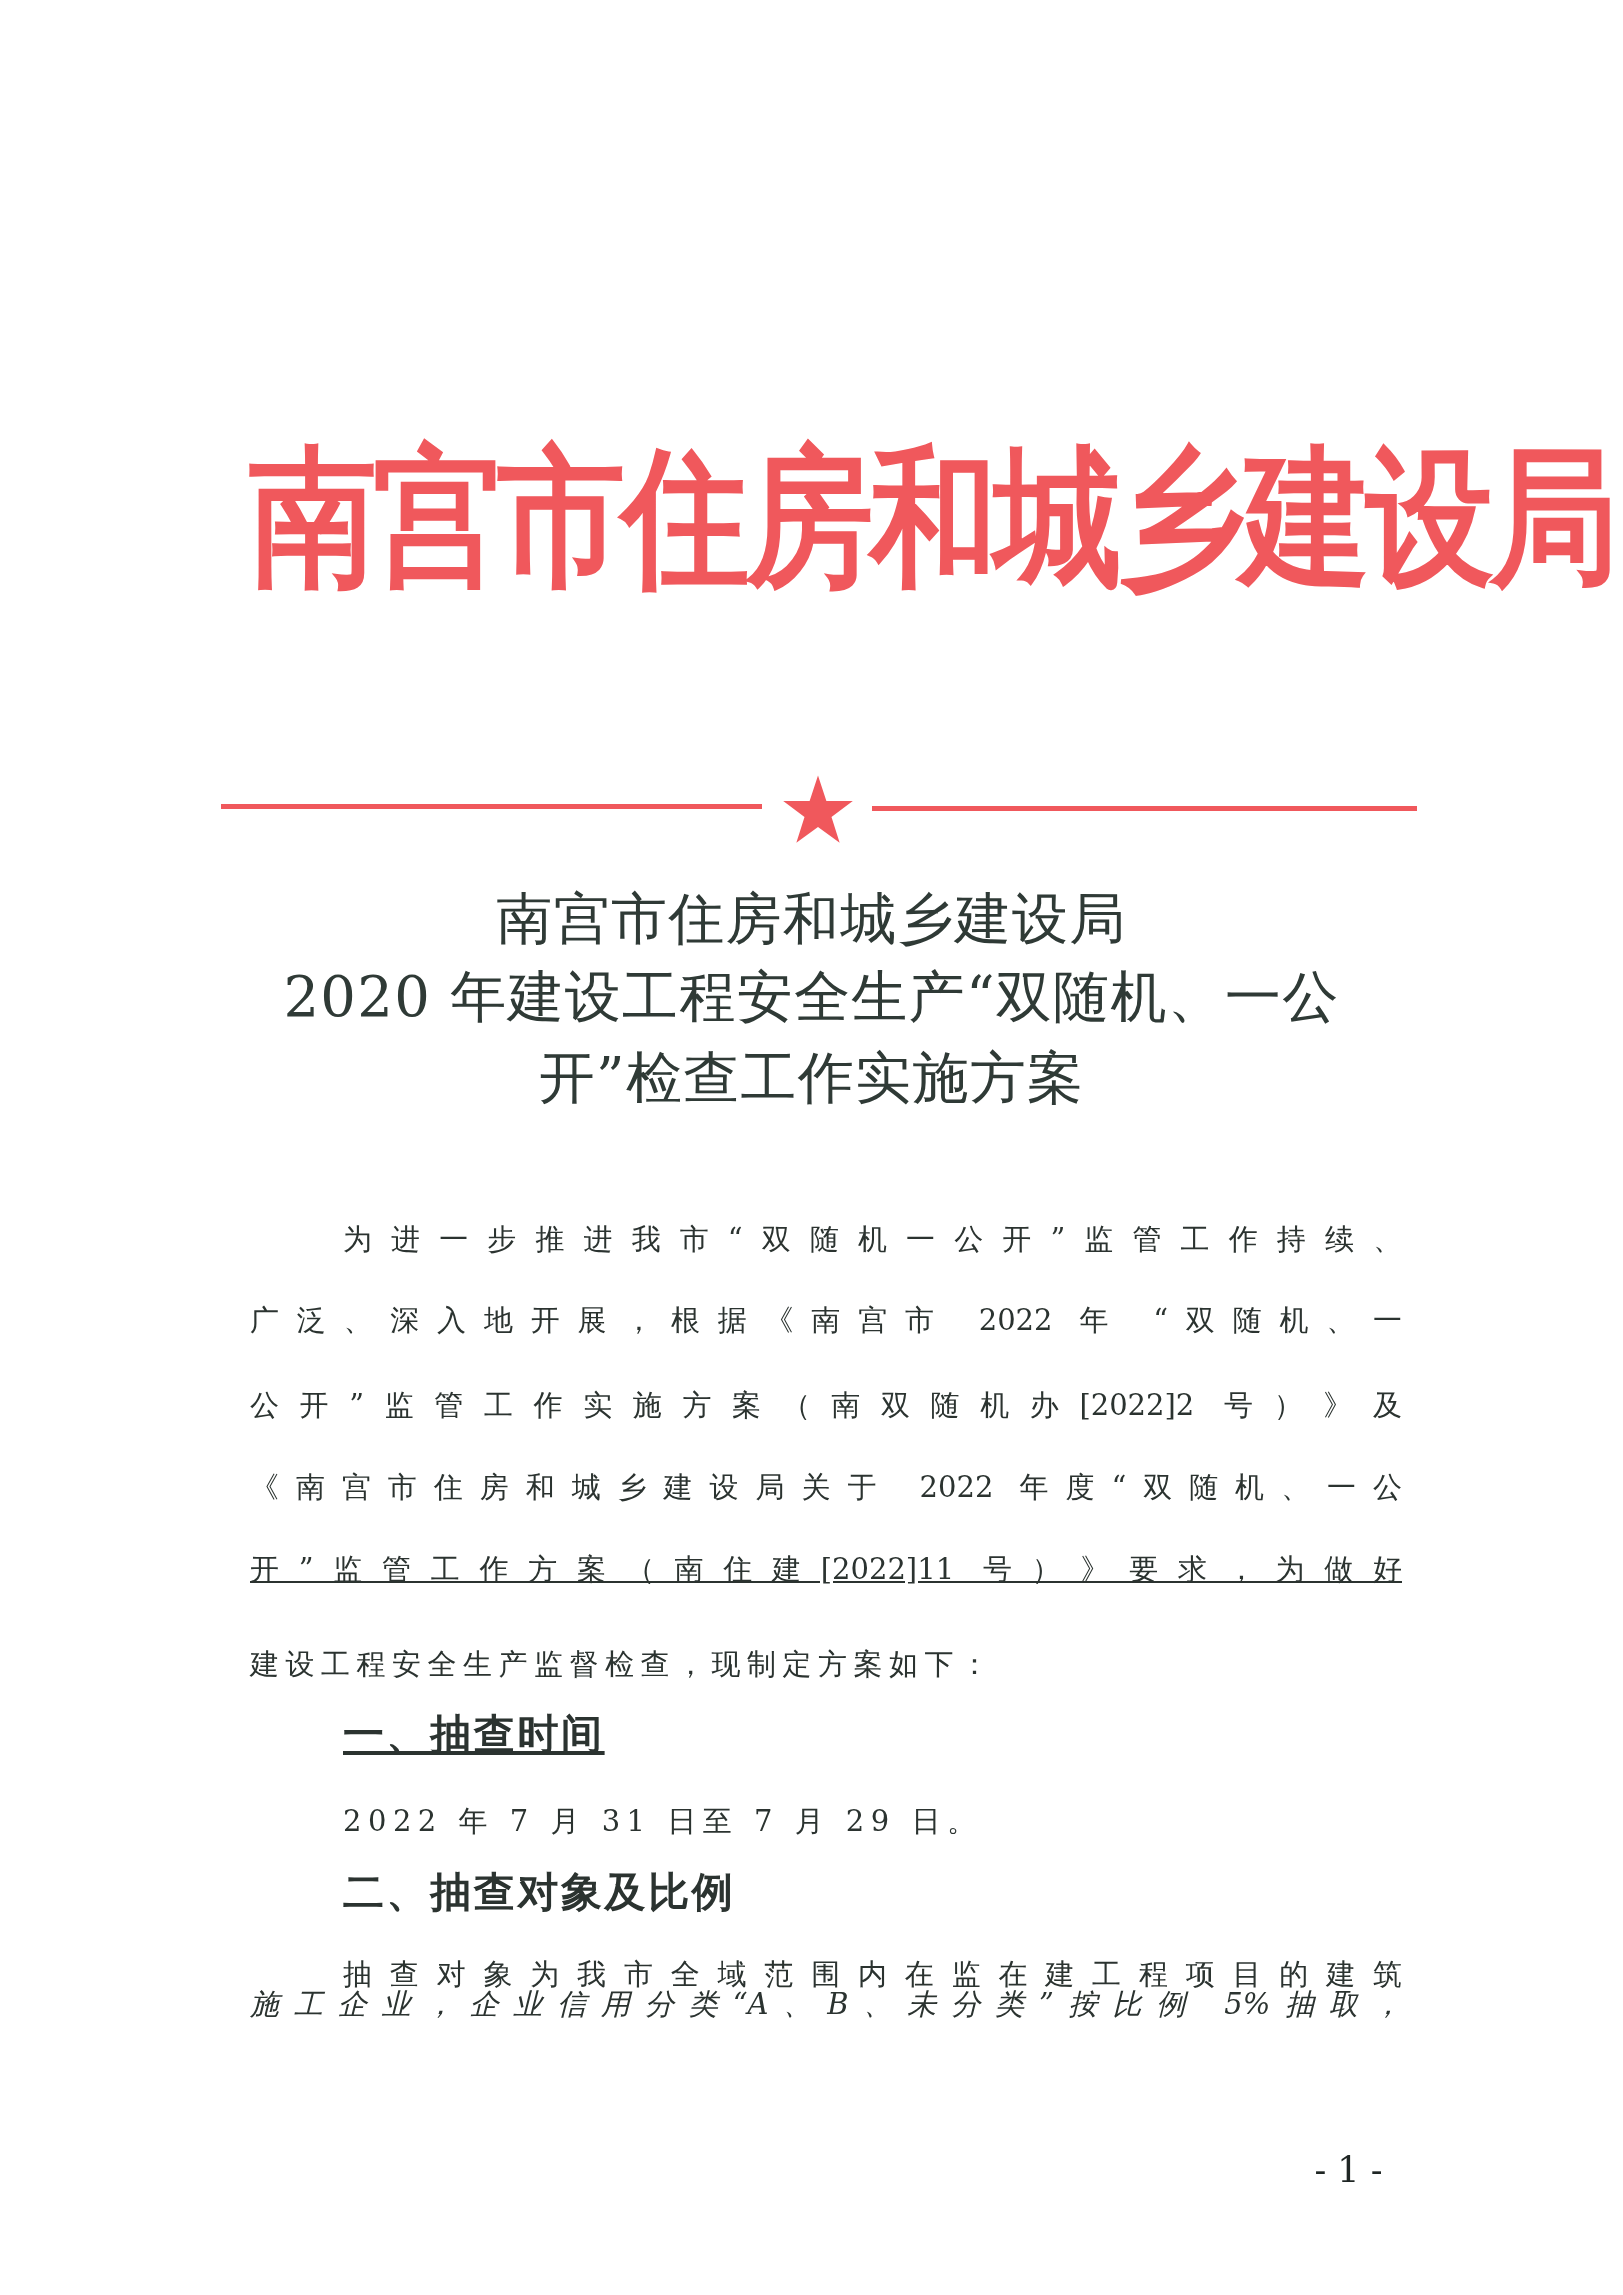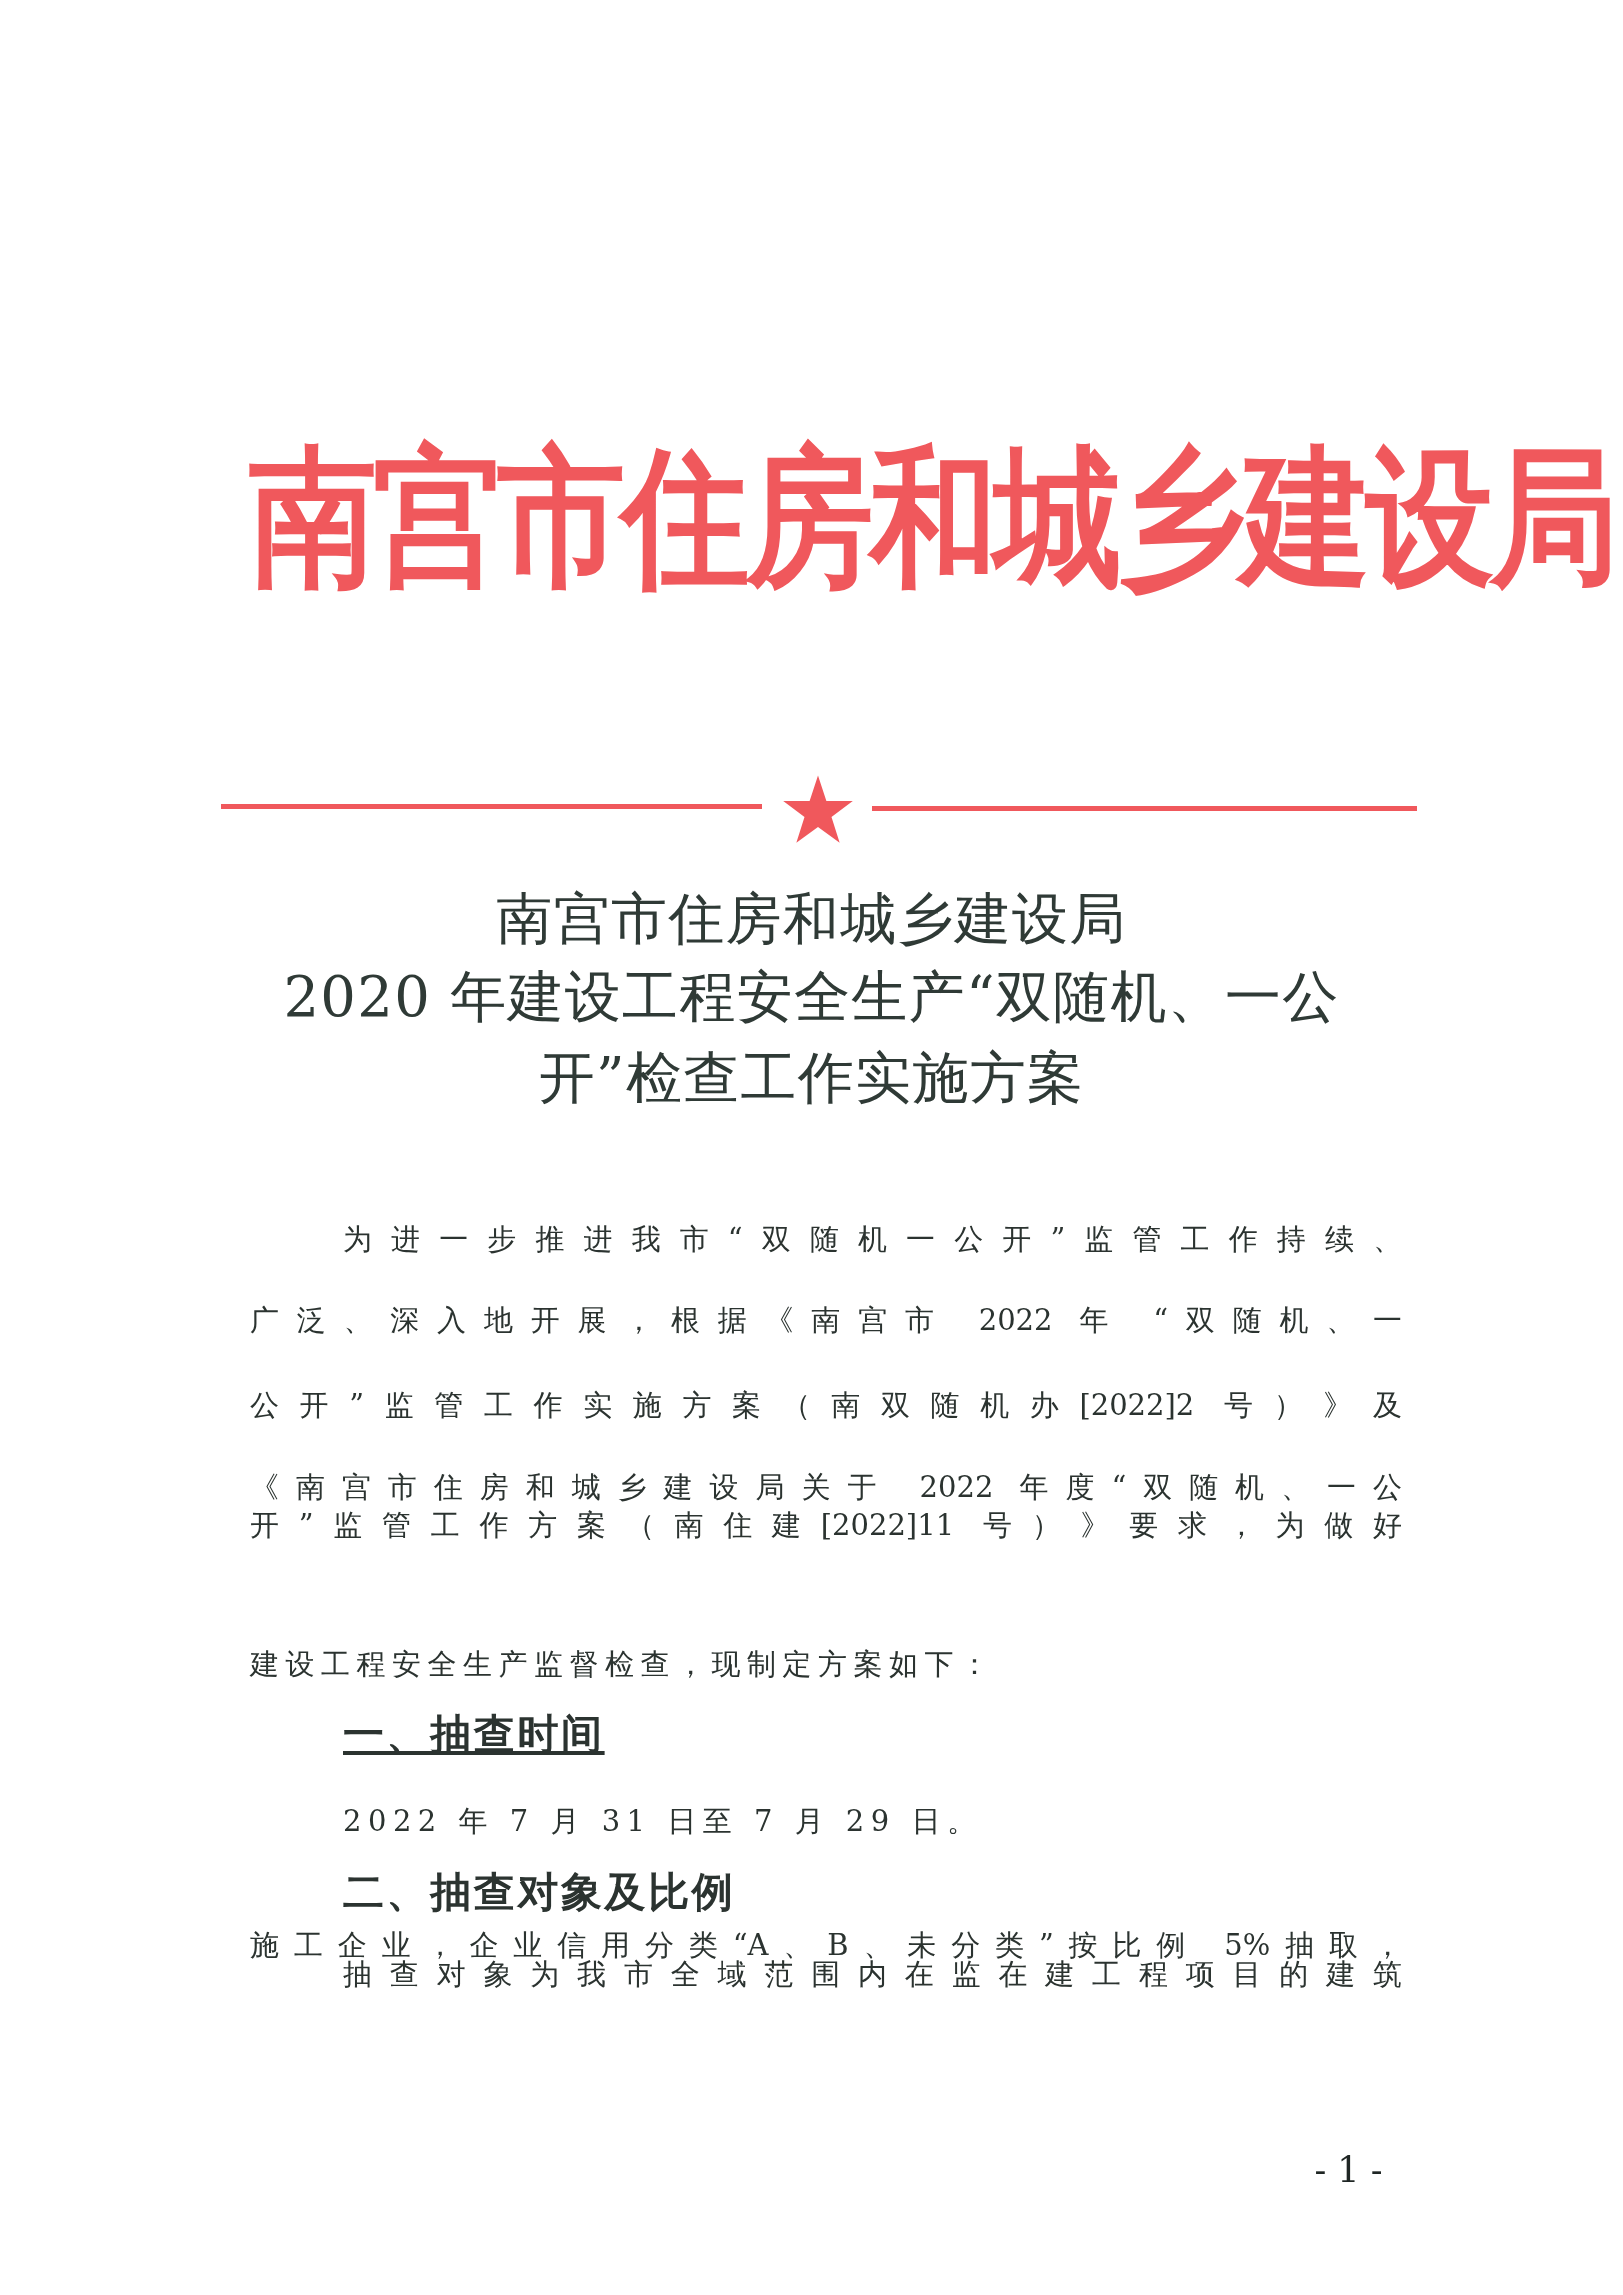--- a/index.html
+++ b/index.html
@@ -62,25 +62,25 @@
   <div class="rule right"></div>
 
   <div class="title-line" style="top:879px;">南宫市住房和城乡建设局</div>
   <div class="title-line" style="top:957px;">2020 年建设工程安全生产“双随机、一公</div>
   <div class="title-line" style="top:1038px;">开”检查工作实施方案</div>
 
   <div class="body-line indent" style="top:1207px;">为进一步推进我市“双随机一公开”监管工作持续、</div>
   <div class="body-line" style="top:1288px;">广泛、深入地开展，根据《南宫市 2022 年 “双随机、一</div>
   <div class="body-line" style="top:1373px;">公开”监管工作实施方案（南双随机办[2022]2 号）》及</div>
   <div class="body-line" style="top:1455px;">《南宫市住房和城乡建设局关于 2022 年度“双随机、一公</div>
-  <div class="body-line" style="top:1493px;">开”监管工作方案（南住建[2022]11 号）》要求，为做好</div>
+  <div class="body-line" style="top:1537px;text-decoration:underline;">开”监管工作方案（南住建[2022]11 号）》要求，为做好</div>
   <div class="body-line last" style="top:1623px;">建设工程安全生产监督检查，现制定方案如下：</div>
 
   <div class="heading" style="top:1702px;text-decoration:underline;">一、抽查时间</div>
   <div class="body-line indent last" style="top:1780px;">2022 年 7 月 31 日至 7 月 29 日。</div>
 
   <div class="heading" style="top:1860px;">二、抽查对象及比例</div>
   <div class="body-line indent" style="top:1942px;">抽查对象为我市全域范围内在监在建工程项目的建筑</div>
-  <div class="body-line" style="top:1913px;">施工企业，企业信用分类“A、B、未分类”按比例 5%抽取，</div>
+  <div class="body-line" style="top:1972px;font-style:italic;">施工企业，企业信用分类“A、B、未分类”按比例 5%抽取，</div>
 
   <div class="page-number">- 1 -</div>
 </div>
 
 
 </body></html>

